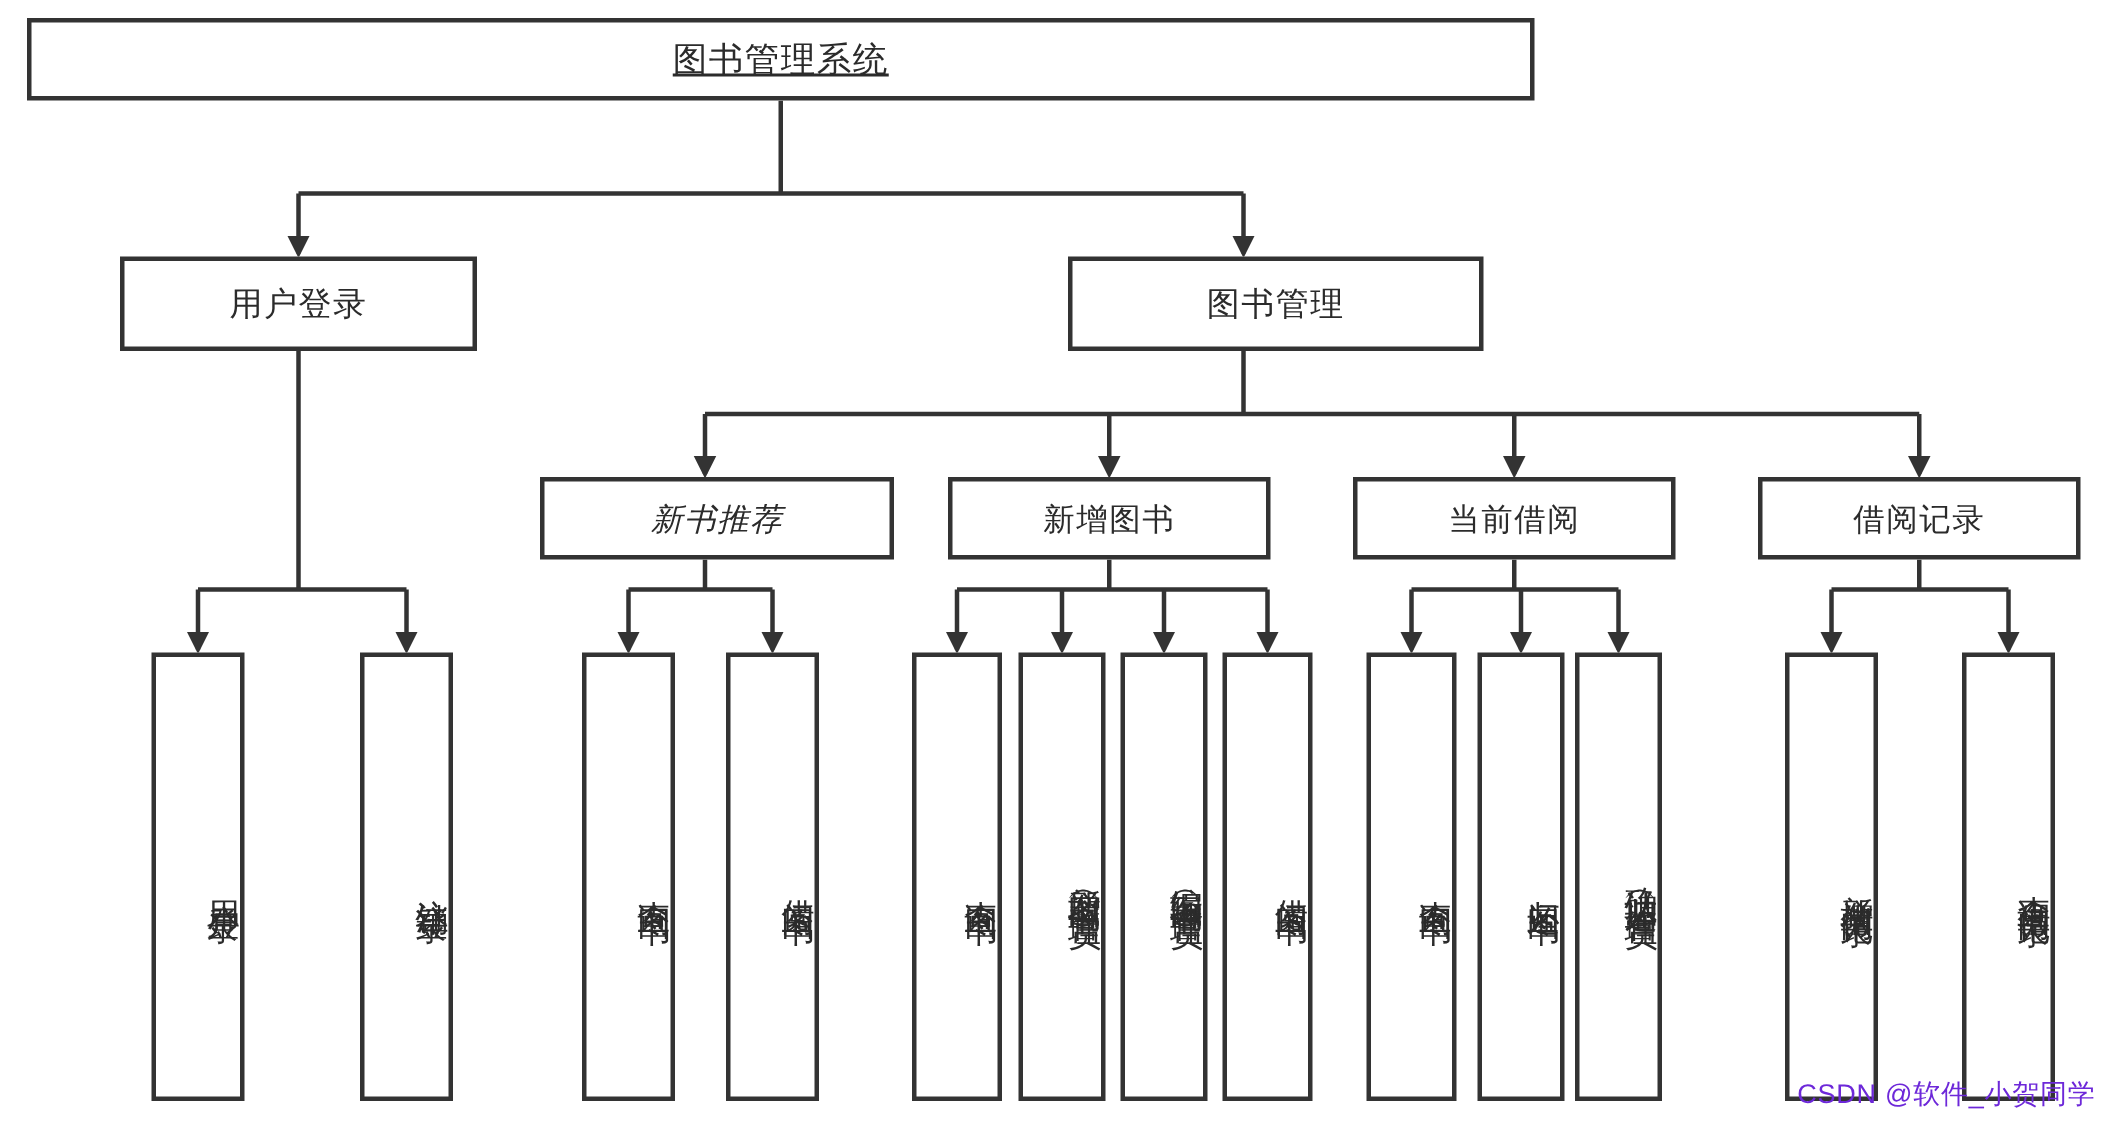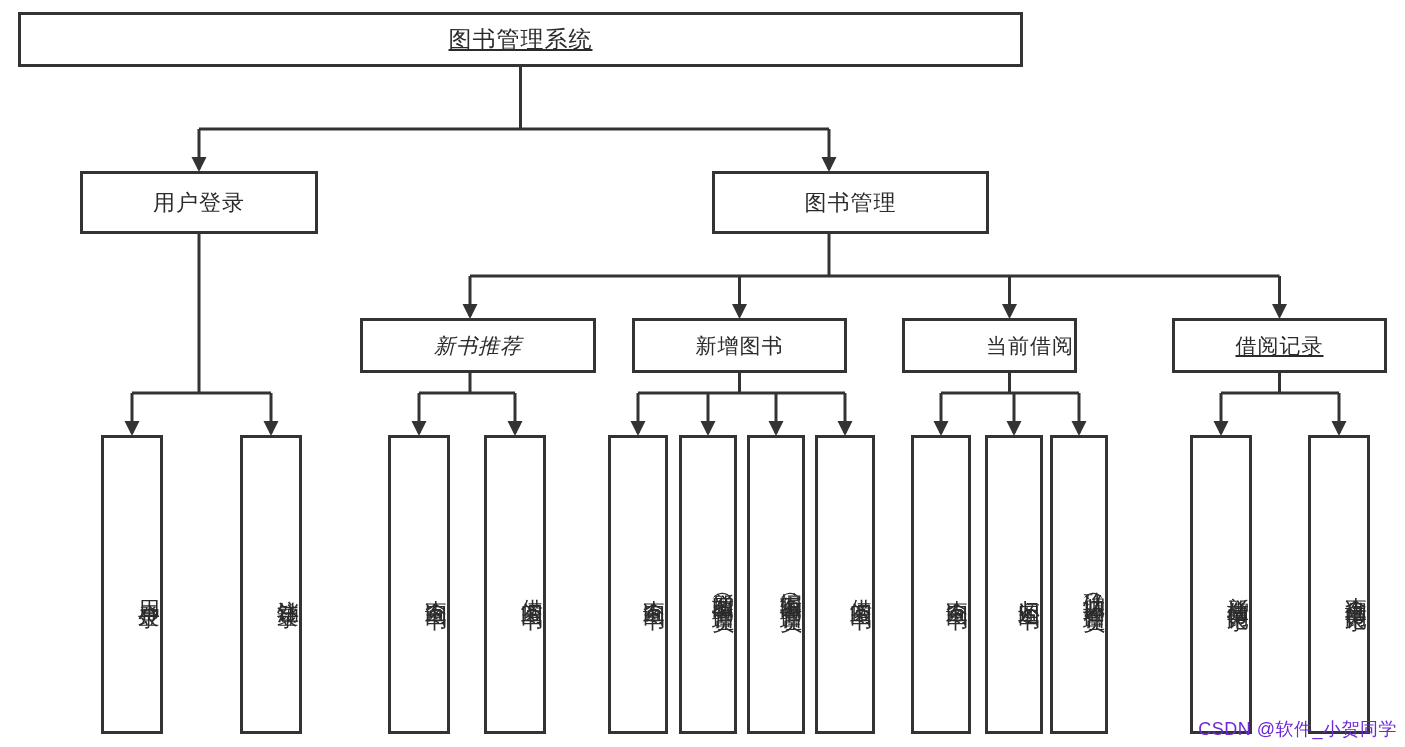--- a/index.html
+++ b/index.html
@@ -123,24 +123,24 @@
       </div>
       <div class="node level1 horizontal" style="left: 712px; top: 171px; width: 277px; height: 63px; border-color: rgb(51, 51, 51);">
         <span class="node-label">图书管理</span>
       </div>
       <div class="node level2 horizontal" style="left: 360px; top: 318px; width: 236px; height: 55px; border-color: rgb(51, 51, 51); font-style: italic;">
         <span class="node-label">新书推荐</span>
       </div>
       <div class="node level2 horizontal" style="left: 632px; top: 318px; width: 215px; height: 55px; border-color: rgb(51, 51, 51);">
         <span class="node-label">新增图书</span>
       </div>
-      <div class="node level2 horizontal" style="left: 902px; top: 318px; width: 175px; height: 55px; border-color: rgb(51, 51, 51); justify-content: flex-end;">
+      <div class="node level2 horizontal" style="left: 902px; top: 318px; width: 215px; height: 55px; border-color: rgb(51, 51, 51);">
         <span class="node-label">当前借阅</span>
       </div>
-      <div class="node level2 horizontal" style="left: 1172px; top: 318px; width: 215px; height: 55px; border-color: rgb(51, 51, 51); text-decoration: underline;">
+      <div class="node level2 horizontal" style="left: 1172px; top: 318px; width: 215px; height: 55px; border-color: rgb(51, 51, 51);">
         <span class="node-label">借阅记录</span>
       </div>
       <div class="node leaf vertical" style="left: 101px; top: 435px; width: 62px; height: 299px; border-color: rgb(51, 51, 51);">
         <span class="node-label">用户登录</span>
       </div>
       <div class="node leaf vertical" style="left: 240px; top: 435px; width: 62px; height: 299px; border-color: rgb(51, 51, 51);">
         <span class="node-label">注销登录</span>
       </div>
       <div class="node leaf vertical" style="left: 388px; top: 435px; width: 62px; height: 299px; border-color: rgb(51, 51, 51);">
         <span class="node-label">查询图书</span>

